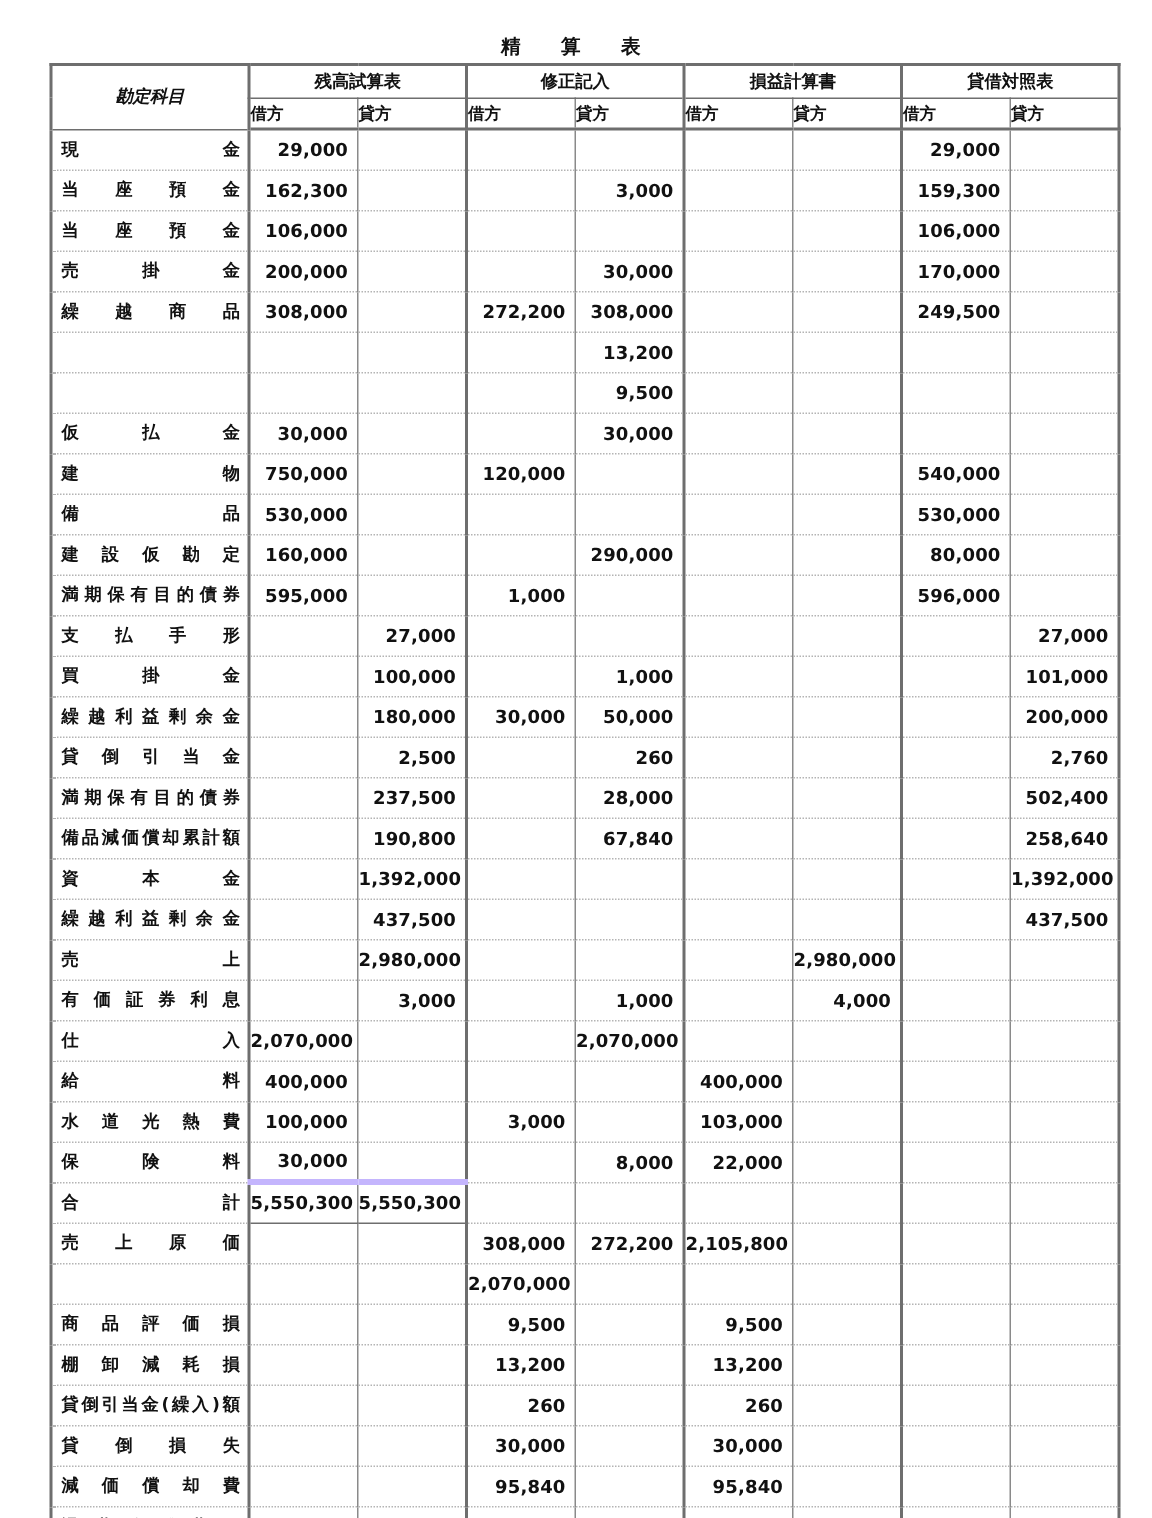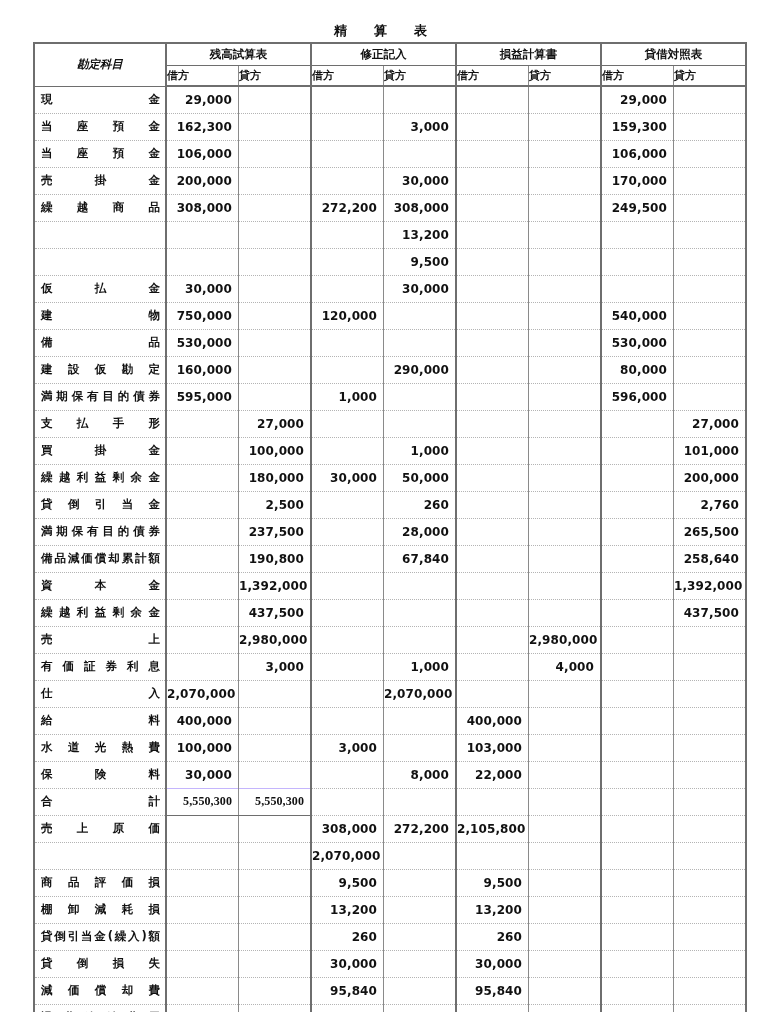--- a/index.html
+++ b/index.html
@@ -110,21 +110,21 @@
     font-weight: bold;
     color: #111;
     letter-spacing: 0.1px;
     font-variant-numeric: tabular-nums;
   }
 
   
   
   .b-top-thick   { border-top: 2px solid #6e6e6e; }
   .b-bot-thick   { border-bottom: 2px solid #6e6e6e; }
-  .b-top-thin    { border-top: 1px solid #c4b5fd; font-family: Liberation Serif, serif; }
+  .b-top-thin    { border-top: 4px solid #c4b5fd; }
   .b-bot-thin    { border-bottom: 1px solid #6e6e6e; }
   .b-bot-dot     { border-bottom: 1px dotted #b4b4b4; }
 
   
   .vl-thick { border-left: 2px solid #6e6e6e; }
   .vr-thick { border-right: 2px solid #6e6e6e; }
   .vr-thin  { border-right: 1px solid #8a8a8a; }
 </style>
 </head>
 <body>
@@ -379,21 +379,21 @@
           <td class="acct vl-thick vr-thick b-bot-dot">
             <span>満期保有目的債券</span>
           </td>
           <td class="num vr-thin b-bot-dot"></td>
           <td class="num vr-thick b-bot-dot">237,500</td>
           <td class="num vr-thin b-bot-dot"></td>
           <td class="num vr-thick b-bot-dot">28,000</td>
           <td class="num vr-thin b-bot-dot"></td>
           <td class="num vr-thick b-bot-dot"></td>
           <td class="num vr-thin b-bot-dot"></td>
-          <td class="num vr-thick b-bot-dot">265,500</td>
+          <td class="num vr-thick b-bot-dot">502,400</td>
         </tr>
         <tr>
           <td class="acct vl-thick vr-thick b-bot-dot">
             <span>備品減価償却累計額</span>
           </td>
           <td class="num vr-thin b-bot-dot"></td>
           <td class="num vr-thick b-bot-dot">190,800</td>
           <td class="num vr-thin b-bot-dot"></td>
           <td class="num vr-thick b-bot-dot">67,840</td>
           <td class="num vr-thin b-bot-dot"></td>

